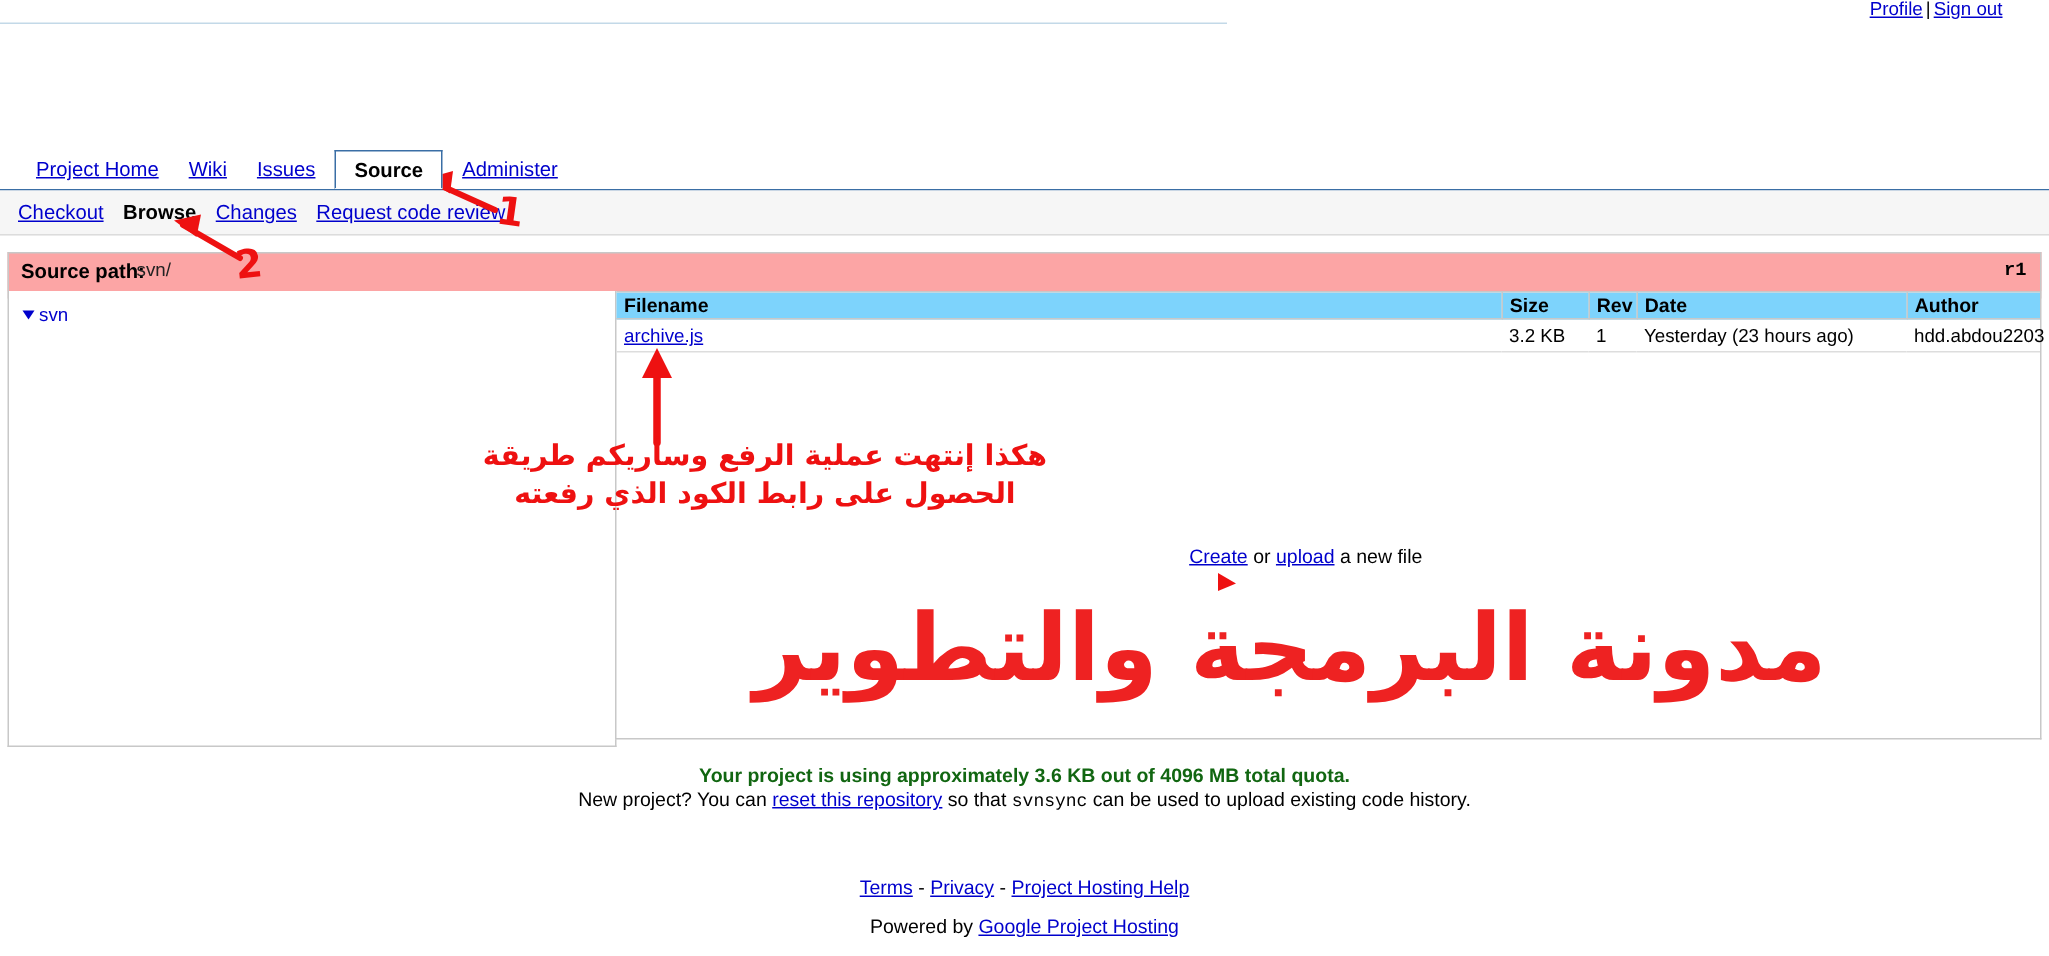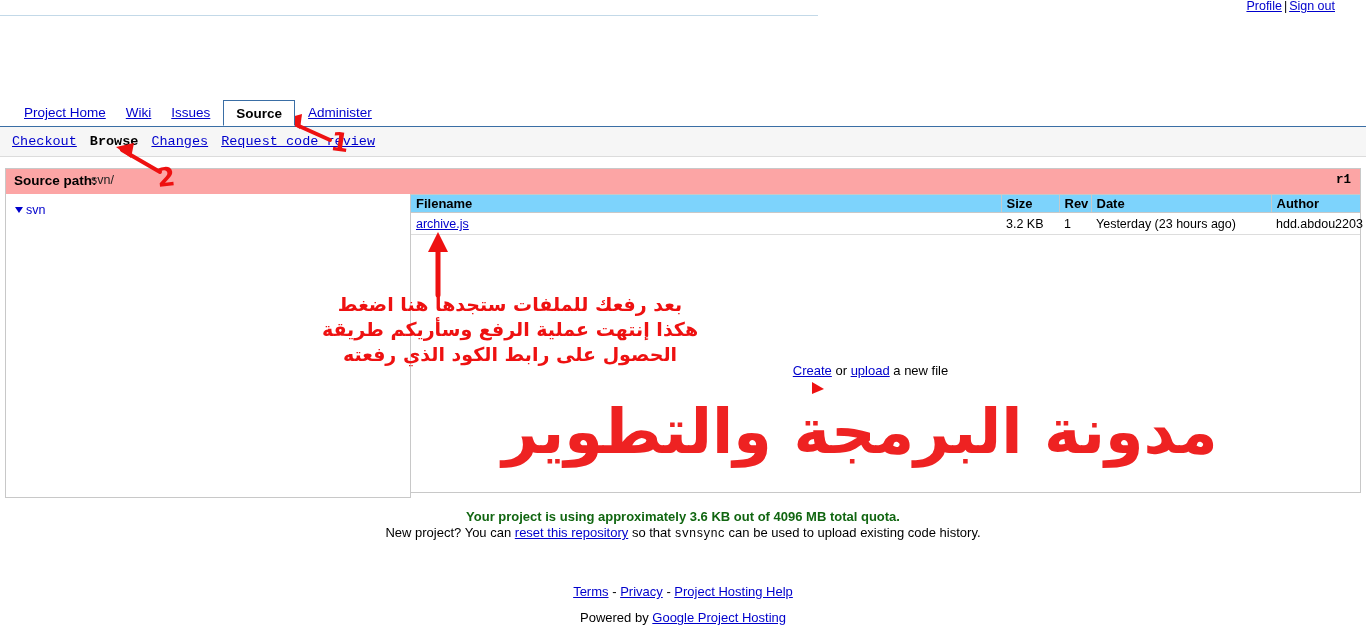--- a/index.html
+++ b/index.html
@@ -88,21 +88,20 @@
     box-sizing: border-box;
   }
   #subnav .inner {
     position: absolute;
     left: 12px; top: 7px;
     display: flex;
     gap: 13px;
     align-items: baseline;
     font-size: 13.5px;
     white-space: nowrap;
-    font-family: Liberation Mono, monospace;
   }
   #subnav .cur { font-weight: bold; color: #000; }
 
   
   #pathbar {
     position: absolute;
     left: 5px; top: 168px;
     width: 1356px; height: 31px;
     background: #fca5a5;
     border: 1px solid #c8c8c8;
@@ -428,18 +427,17 @@
 
   <g fill="#ee1111">
     <polygon points="812,382 824,389 812,394"></polygon>
   </g>
 </svg>
 
 <div class="digit anno" id="digit1">1</div>
 <div class="digit anno" id="digit2">2</div>
 
 <div id="anno-ar-block">
-  <div>بعد رفعك للملفات ستجدها هنا اضغط</div>
   <div>هكذا إنتهت عملية الرفع وسأريكم طريقة</div>
   <div>الحصول على رابط الكود الذي رفعته</div>
 </div>
 
 <div id="anno-watermark">مدونة البرمجة والتطوير</div>
 
 </body></html>

